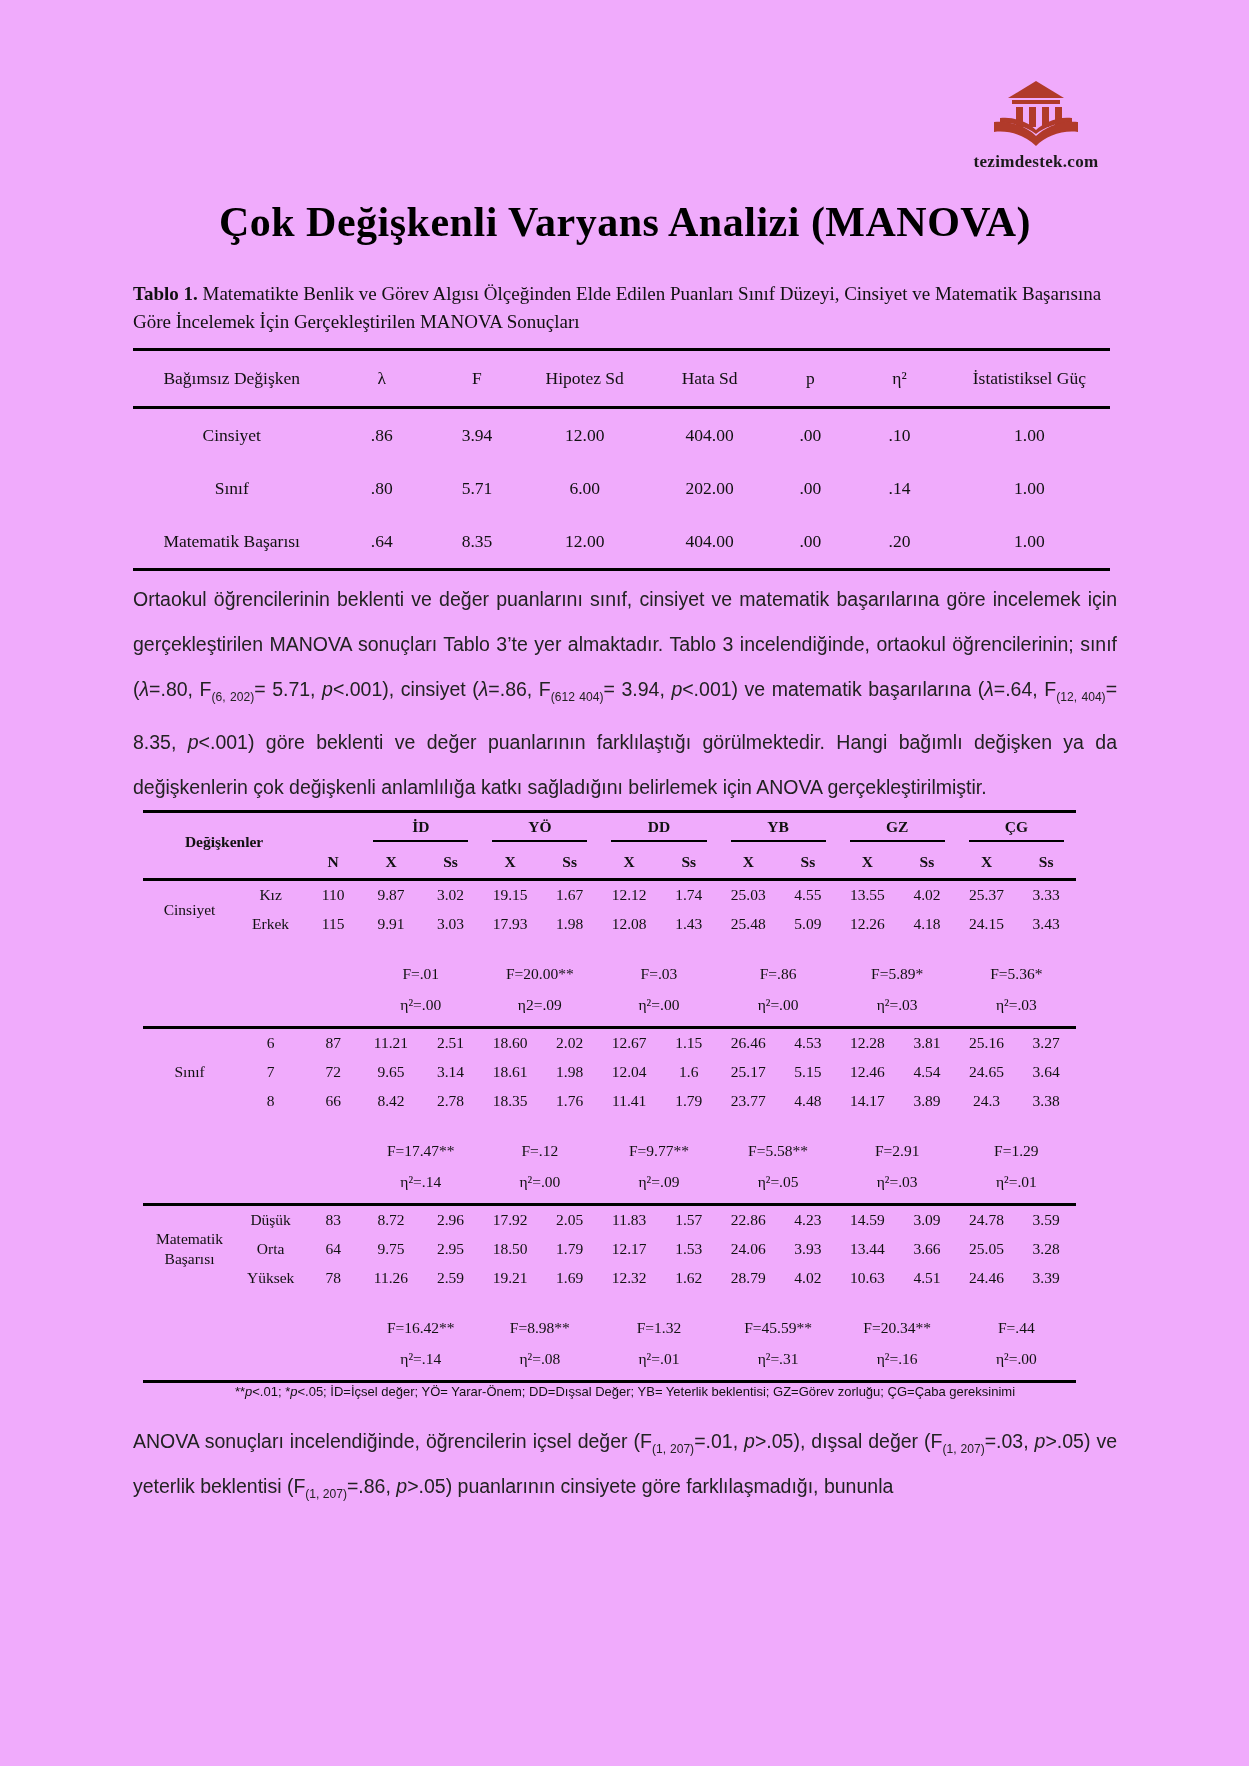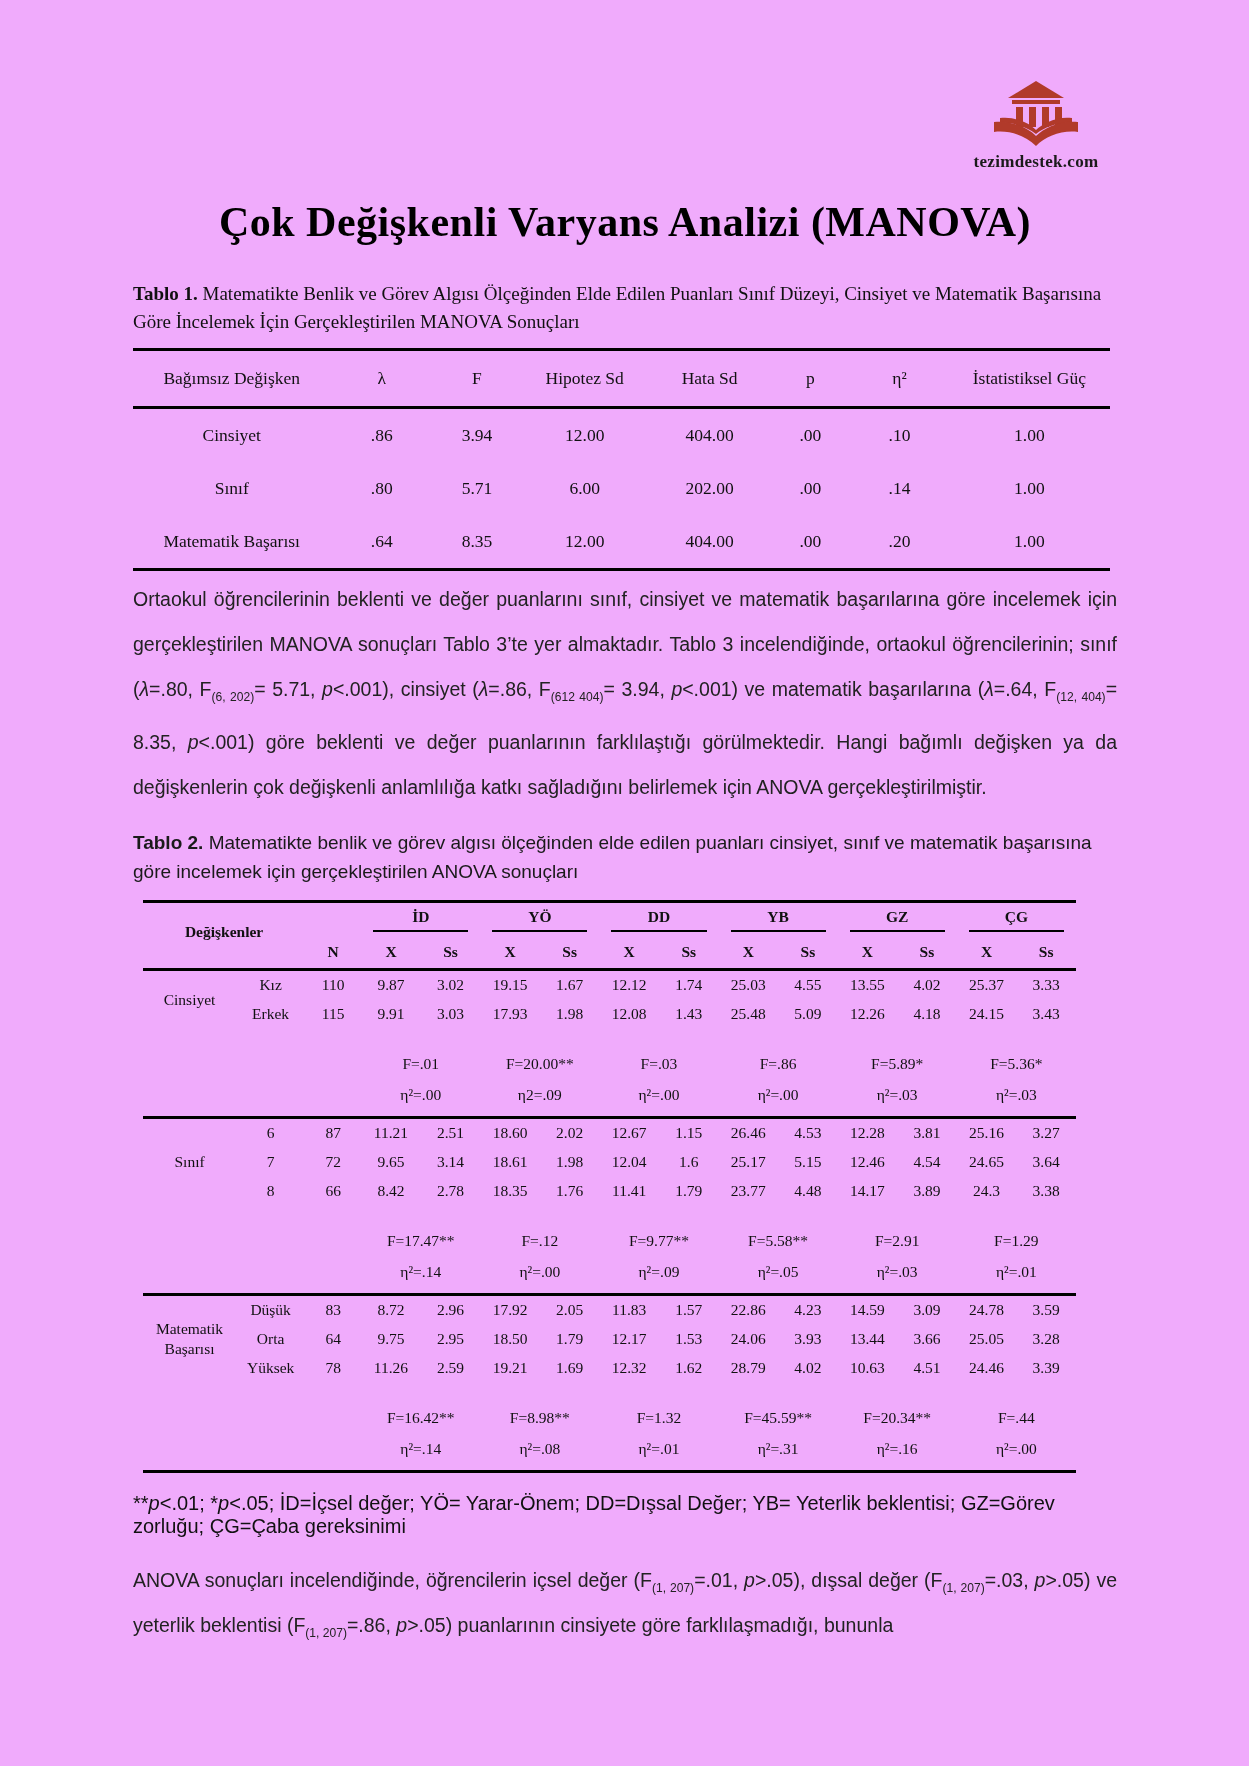--- a/index.html
+++ b/index.html
@@ -46,22 +46,22 @@
   .t2 th{font-weight:bold;padding:0;}
   .t2 thead th{vertical-align:bottom;padding:4px 0 7px;text-align:center;}
   .t2 th.deg{vertical-align:middle;padding-bottom:10px;}
   .t2 .su{margin:0 12px;padding:1px 0 4px;border-bottom:2.5px solid #000;}
   .t2 td{text-align:center;vertical-align:middle;height:29px;padding:0;}
   .t2 td.grp{line-height:1.3;}
   .t2 tr.gap td{height:20px;}
   .t2 tr.fr td{height:31px;margin-top:48px;}
   .t2 tr.er td{height:30px;padding-bottom:6px;}
 
-  .footnote{font-family:"Liberation Sans",sans-serif;font-size:20px;margin-top:19px;
-            margin-left:0;color:#111;}
+  .footnote{font-family:"Liberation Sans",sans-serif;font-size:13px;margin-top:1px;
+            margin-left:0;color:#111;text-align:center;}
 </style>
 </head>
 <body>
 
 <div class="page">
 
   <div class="logo">
     <svg width="100" height="70" viewBox="0 0 100 70">
       <g fill="#b13a2a">
         <polygon points="50,1 78,18 22,18"></polygon>
@@ -139,23 +139,20 @@
             <td>404.00</td>
             <td>.00</td>
             <td>.20</td>
             <td>1.00</td>
           </tr>
         </tbody>
     </table>
 
     <p class="para"><span>Ortaokul öğrencilerinin beklenti ve değer puanlarını sınıf, cinsiyet ve matematik başarılarına göre incelemek için gerçekleştirilen MANOVA sonuçları Tablo 3’te yer almaktadır. Tablo 3 incelendiğinde, ortaokul öğrencilerinin; sınıf (</span><span class="it">λ</span><span>=.80, F</span><span class="sb">(6, 202)</span><span>= 5.71, </span><span class="it">p</span><span>&lt;.001), cinsiyet (</span><span class="it">λ</span><span>=.86, F</span><span class="sb">(612 404)</span><span>= 3.94, </span><span class="it">p</span><span>&lt;.001) ve matematik başarılarına (</span><span class="it">λ</span><span>=.64, F</span><span class="sb">(12, 404)</span><span>= 8.35, </span><span class="it">p</span><span>&lt;.001) göre beklenti ve değer puanlarının farklılaştığı görülmektedir. Hangi bağımlı değişken ya da değişkenlerin çok değişkenli anlamlılığa katkı sağladığını belirlemek için ANOVA gerçekleştirilmiştir.</span></p>
 
-    <div class="cap2">
-      <span class="cap-label">Tablo 2.</span><span> Matematikte benlik ve görev algısı ölçeğinden elde edilen puanları cinsiyet, sınıf ve matematik başarısına göre incelemek için gerçekleştirilen ANOVA sonuçları</span>
-    </div>
 
     <table class="t2" id="t2-table">
       <colgroup>
         <col style="width:93px">
           <col style="width:69px">
           <col style="width:56px">
         <col style="width:59.5px">
           <col style="width:59.5px">
           <col style="width:59.5px">
           <col style="width:59.5px">

